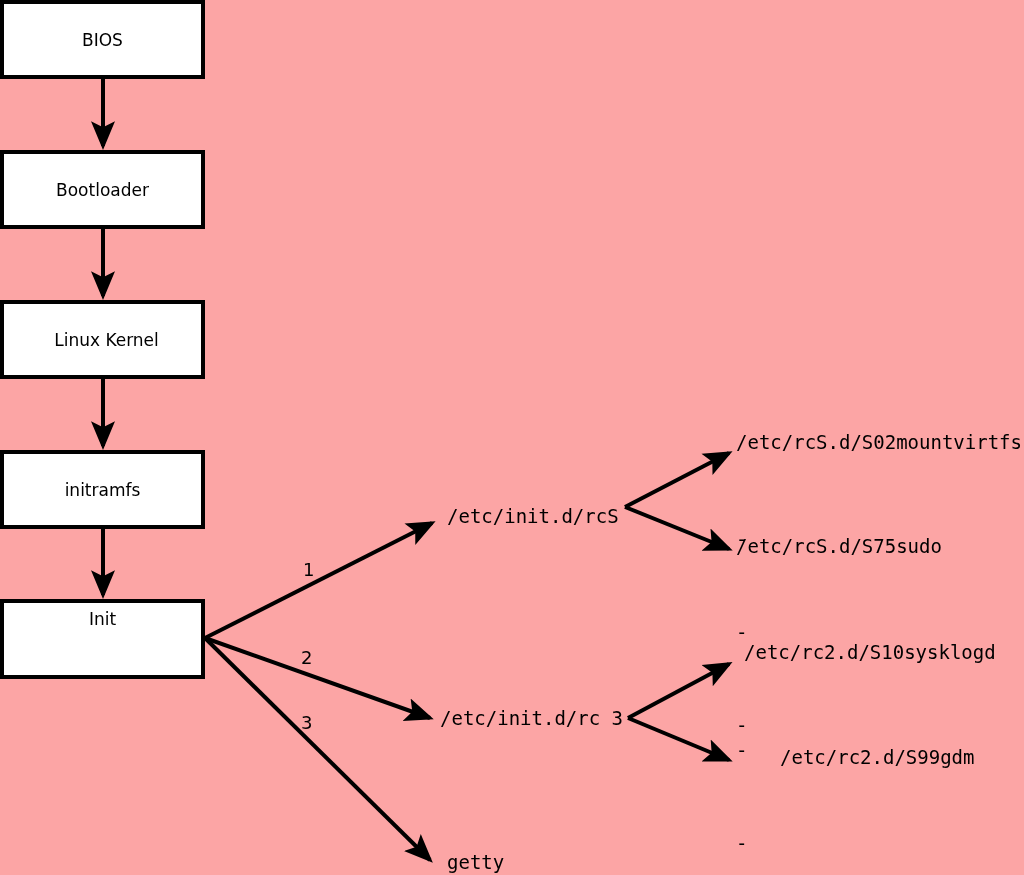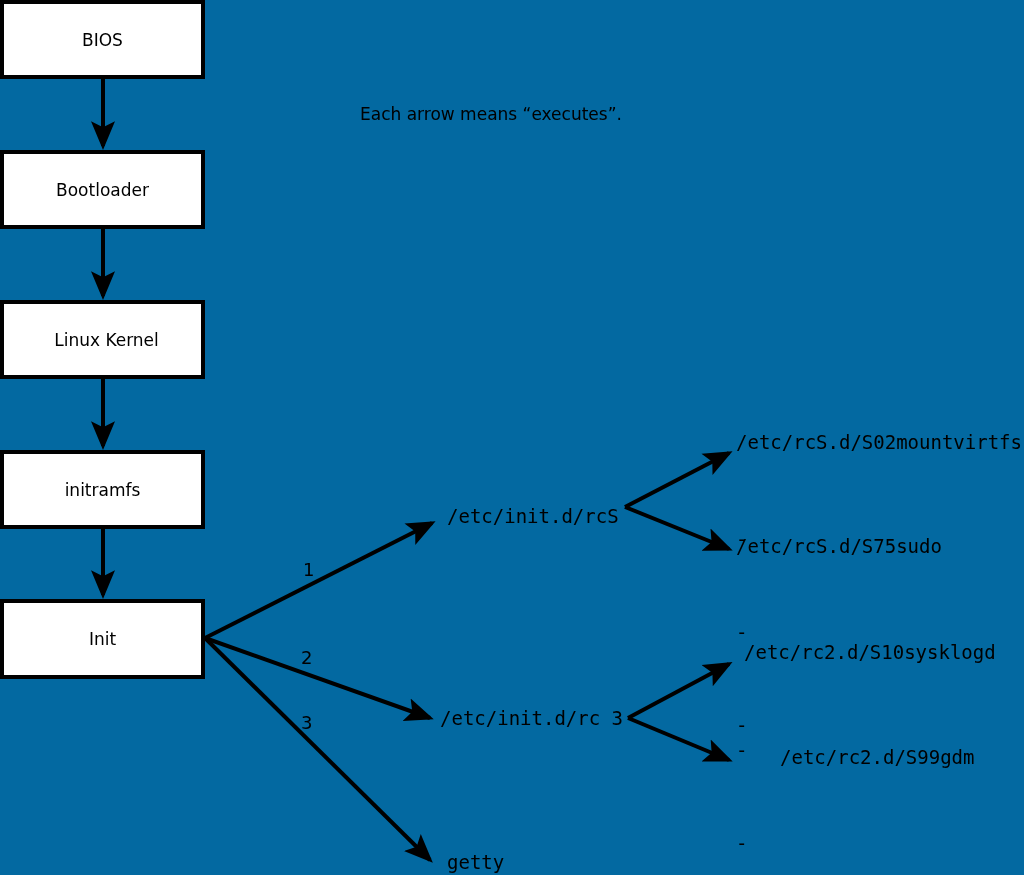--- a/index.html
+++ b/index.html
@@ -5,21 +5,21 @@
 <style>
   html, body {
     margin: 0;
     padding: 0;
     background: #ffffff;
   }
   #canvas {
     position: relative;
     width: 1024px;
     height: 875px;
-    background: #0369a1;
+    background: #fca5a5;
     overflow: hidden;
     font-family: "Liberation Sans", sans-serif;
   }
   svg.layer {
     position: absolute;
     left: 0;
     top: 0;
     width: 1024px;
     height: 875px;
   }
@@ -107,23 +107,22 @@
     <line class="edge" x1="625" y1="507" x2="729" y2="549" marker-end="url(#arrowhead)"></line>
 
     <line class="edge" x1="628" y1="718" x2="729" y2="664" marker-end="url(#arrowhead)"></line>
     <line class="edge" x1="628" y1="718" x2="729" y2="760" marker-end="url(#arrowhead)"></line>
   </svg>
 
   <div class="box-label" style="left:2px; top:32px; width:201px;">BIOS</div>
   <div class="box-label" style="left:2px; top:182px; width:201px;">Bootloader</div>
   <div class="box-label" style="left:6px; top:332px; width:201px;">Linux Kernel</div>
   <div class="box-label" style="left:2px; top:482px; width:201px;">initramfs</div>
-  <div class="box-label" style="left:2px; top:631px; width:201px;text-align:center;">Init</div>
+  <div class="box-label" style="left:2px; top:611px; width:201px;text-align:center;">Init</div>
 
-  <div class="caption" style="left:360px; top:106px;">Each arrow means “executes”.</div>
 
   <div class="num-label" style="left:303px; top:561px;">1</div>
   <div class="num-label" style="left:301px; top:649px;">2</div>
   <div class="num-label" style="left:301px; top:714px;">3</div>
 
   <div class="mono-label" style="left:447px; top:507px;">/etc/init.d/rcS</div>
   <div class="mono-label" style="left:440px; top:709px;">/etc/init.d/rc 3</div>
   <div class="mono-label" style="left:447px; top:853px;">getty</div>
 
   <div class="mono-label" style="left:736px; top:433px;">/etc/rcS.d/S02mountvirtfs</div>

